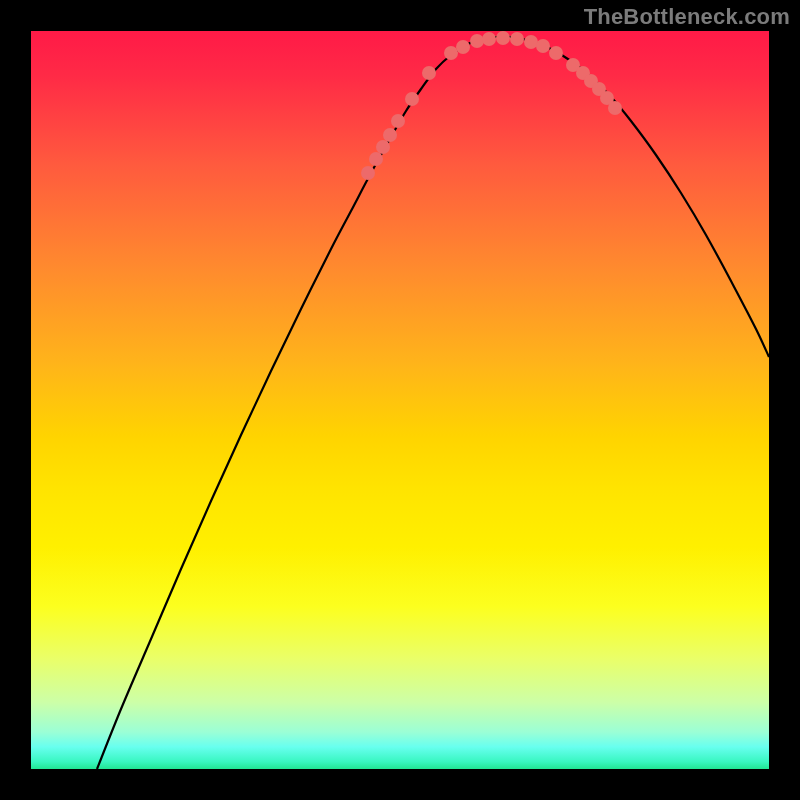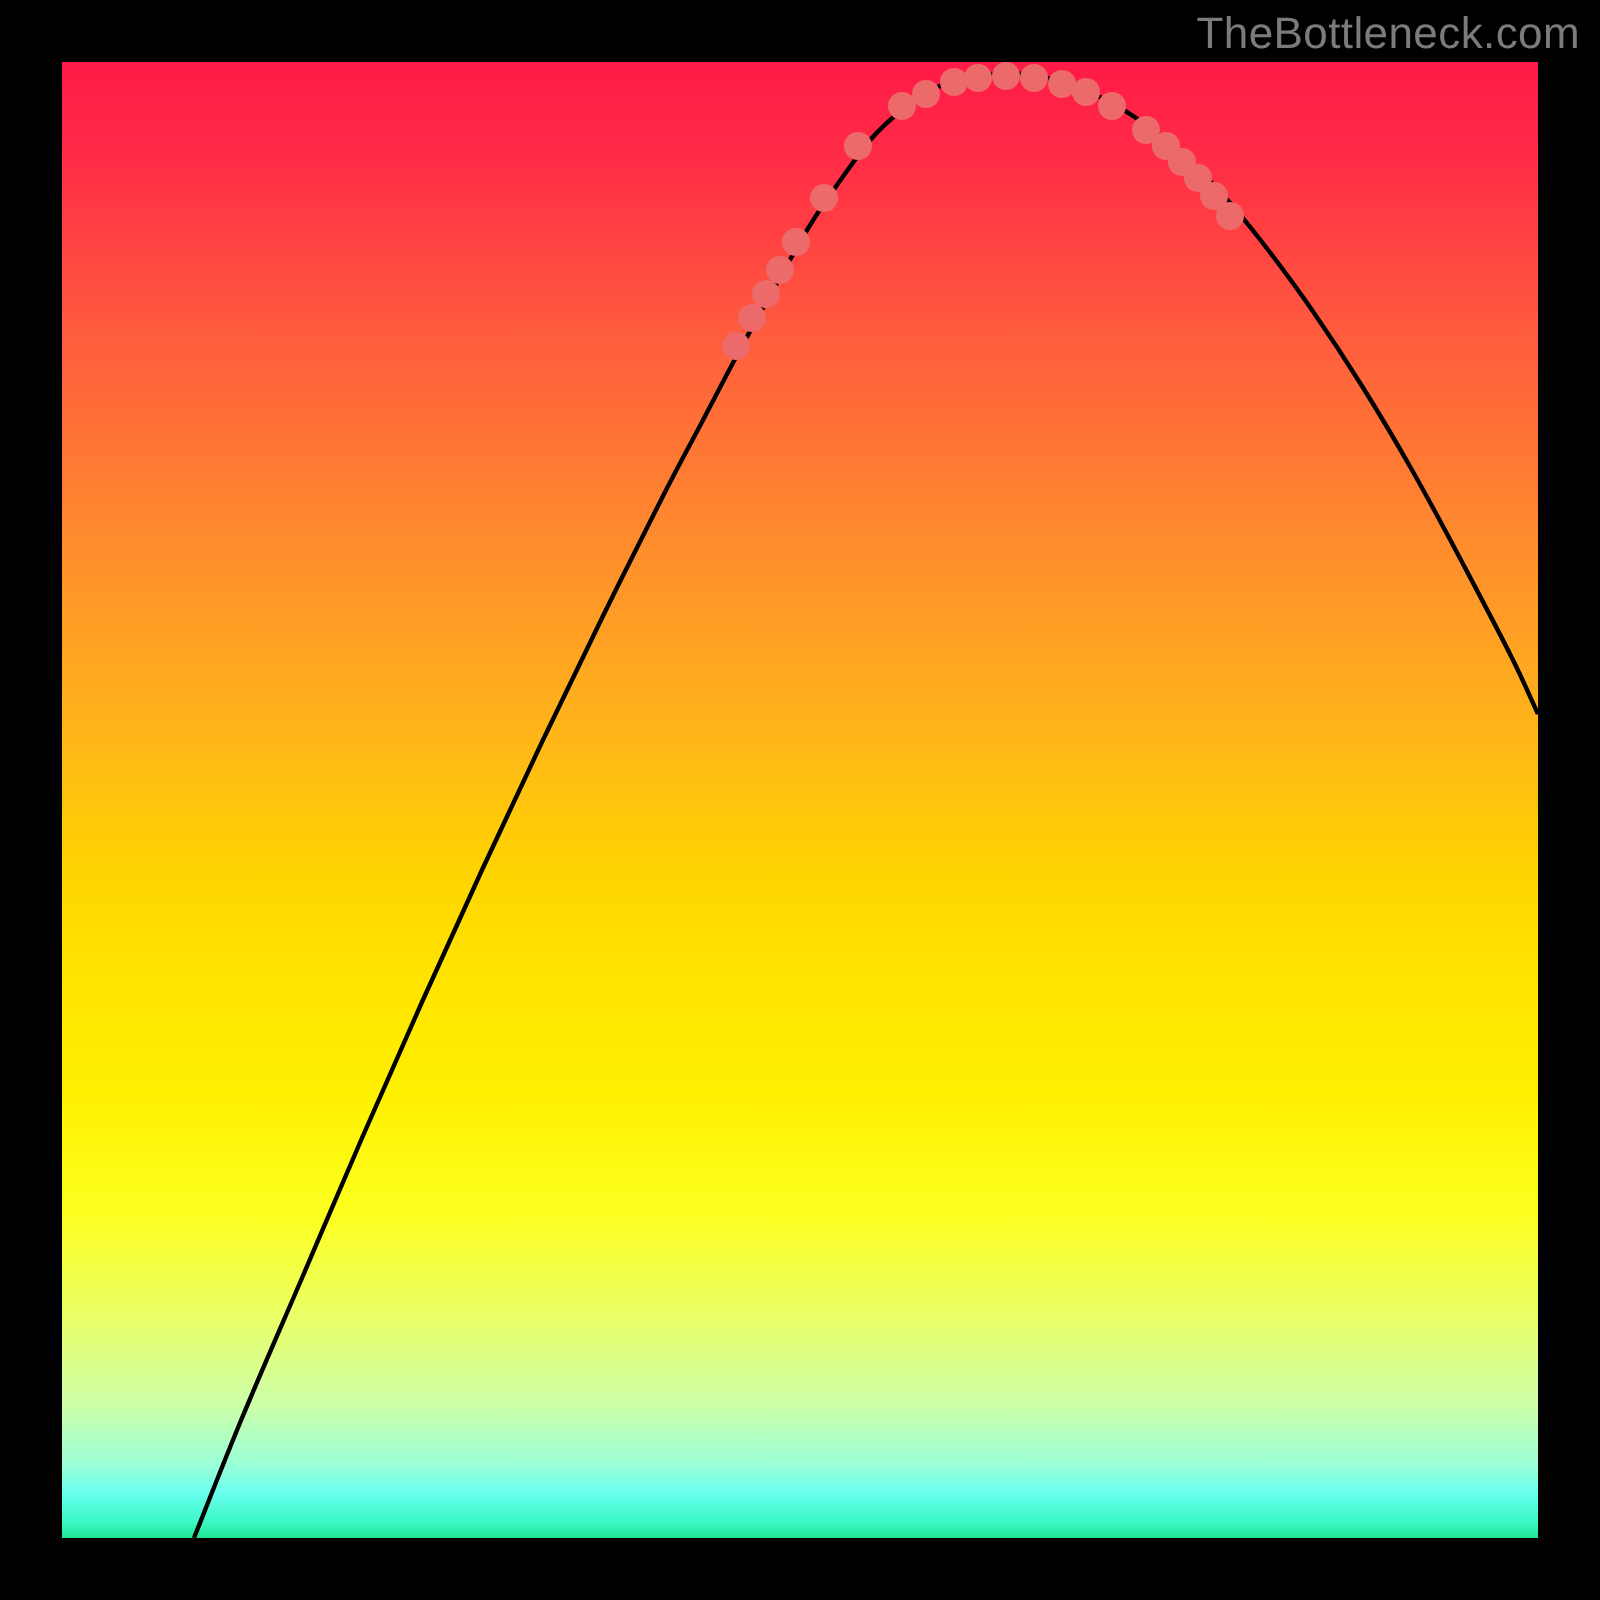--- a/index.html
+++ b/index.html
@@ -40,21 +40,21 @@
       #68ffef 97%,
       #39f7c1 99%,
       #21e693 100%);
   }
   .watermark {
     position: absolute;
     top: 4px;
     right: 10px;
     font-family: Arial, Helvetica, sans-serif;
     font-size: 22px;
-    font-weight: 400;
+    font-weight: 700;
     color: #7b7b7b;
     letter-spacing: 0.2px;
     user-select: none;
   }
   svg.curve {
     position: absolute;
     left: 31px;
     top: 31px;
     width: 738px;
     height: 738px;

